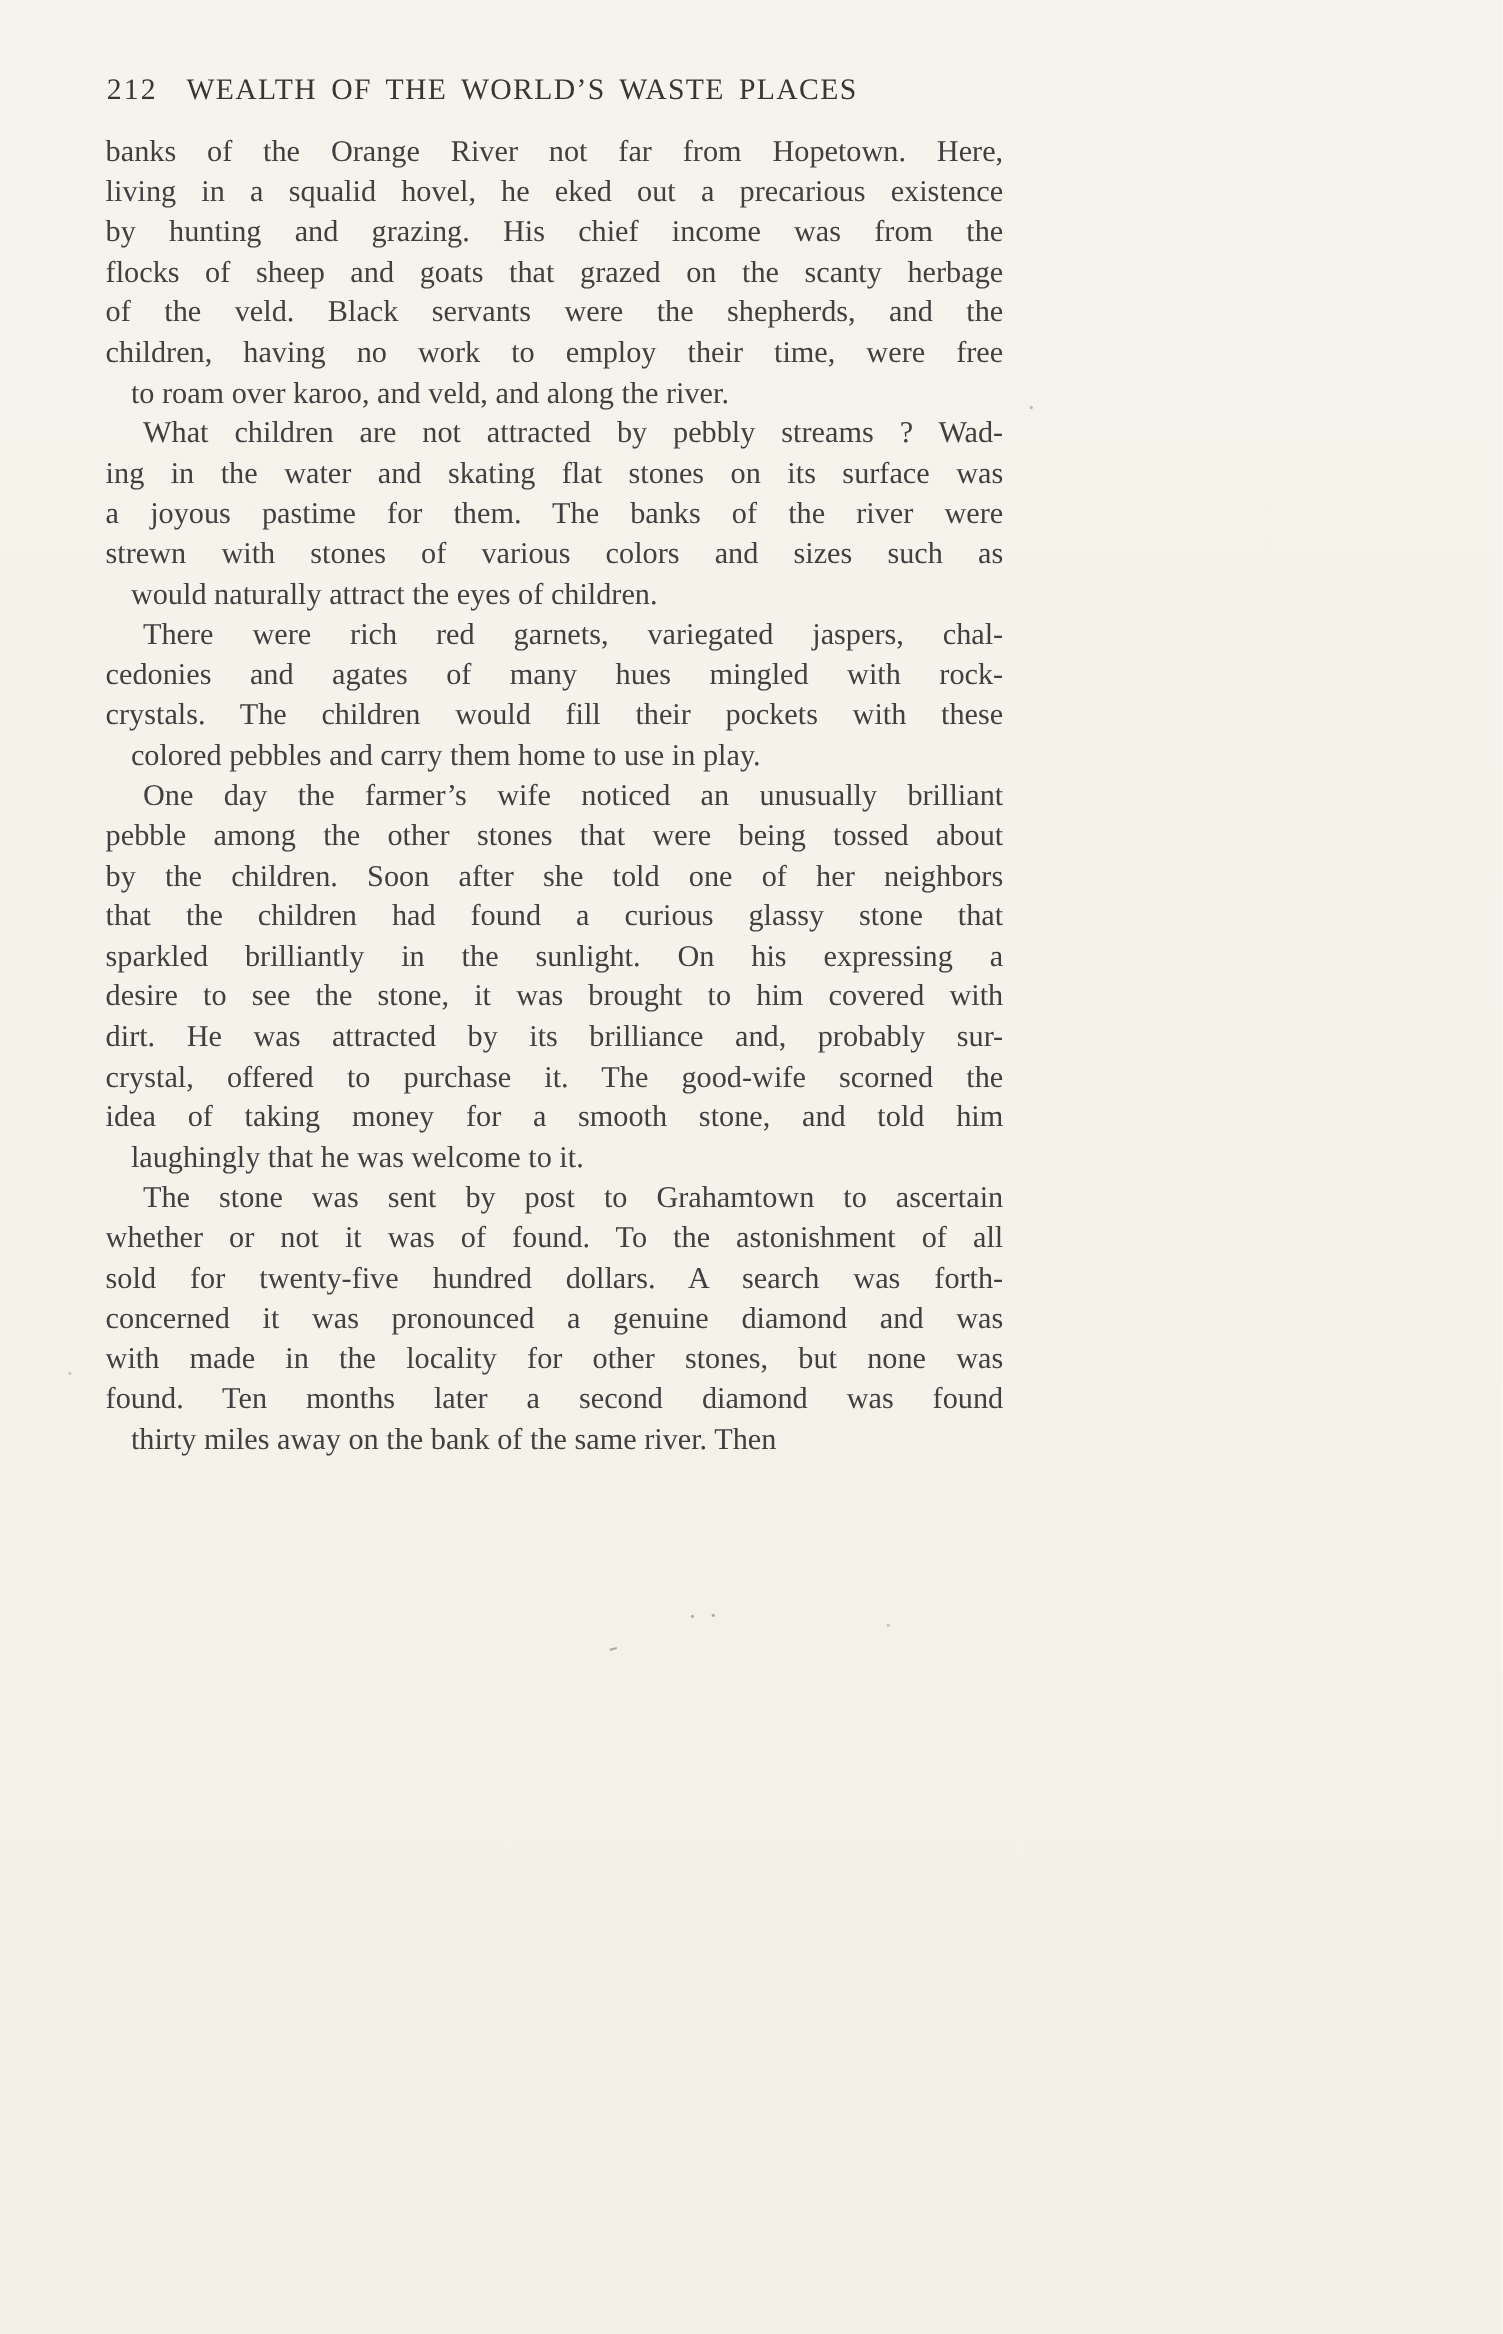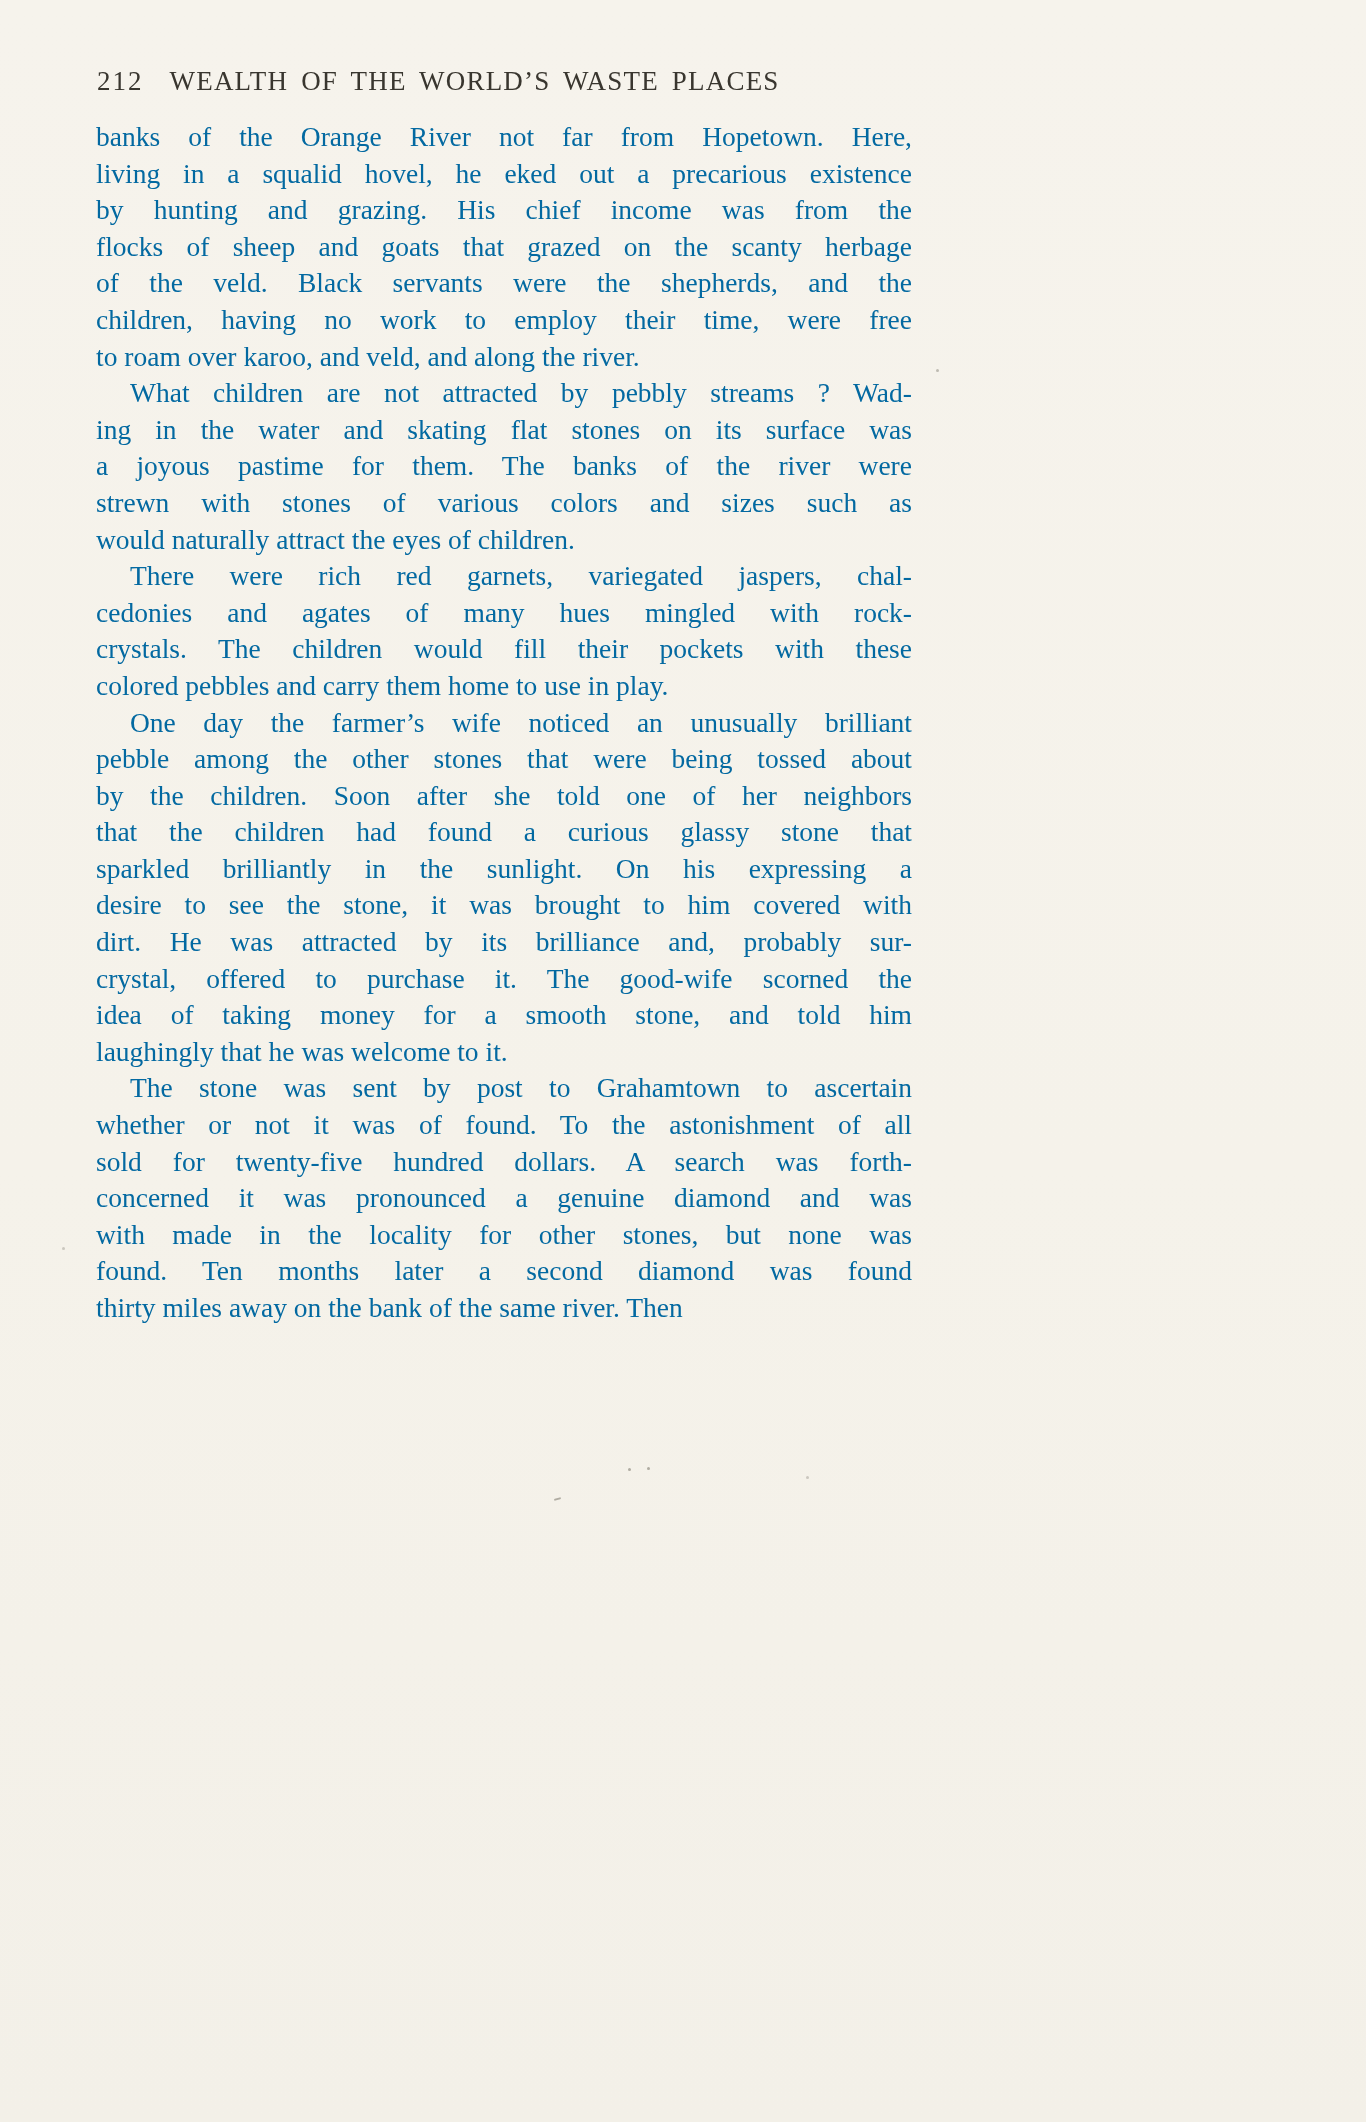--- a/index.html
+++ b/index.html
@@ -30,35 +30,36 @@
     margin-right: 26px;
     letter-spacing: 2px;
     margin-top: 36px;
   }
   .page-body {
     position: absolute;
     left: 96px;
     top: 119px;
     width: 816px;
     font-size: 27.5px;
-    color: #0369a1;
+    color: #404040;
   }
   .paragraph {
     margin: 0;
   }
   .line {
     height: 36.6px;
     line-height: 36.6px;
     text-align: justify;
     text-align-last: justify;
     white-space: normal;
     overflow: hidden;
   }
   .line.last {
     text-align-last: left;
+    margin-left: 23px;
   }
   .line.indent {
     text-indent: 34px;
   }
   .speck {
     position: absolute;
     width: 3px;
     height: 3px;
     border-radius: 50%;
     background: #6b675c;

